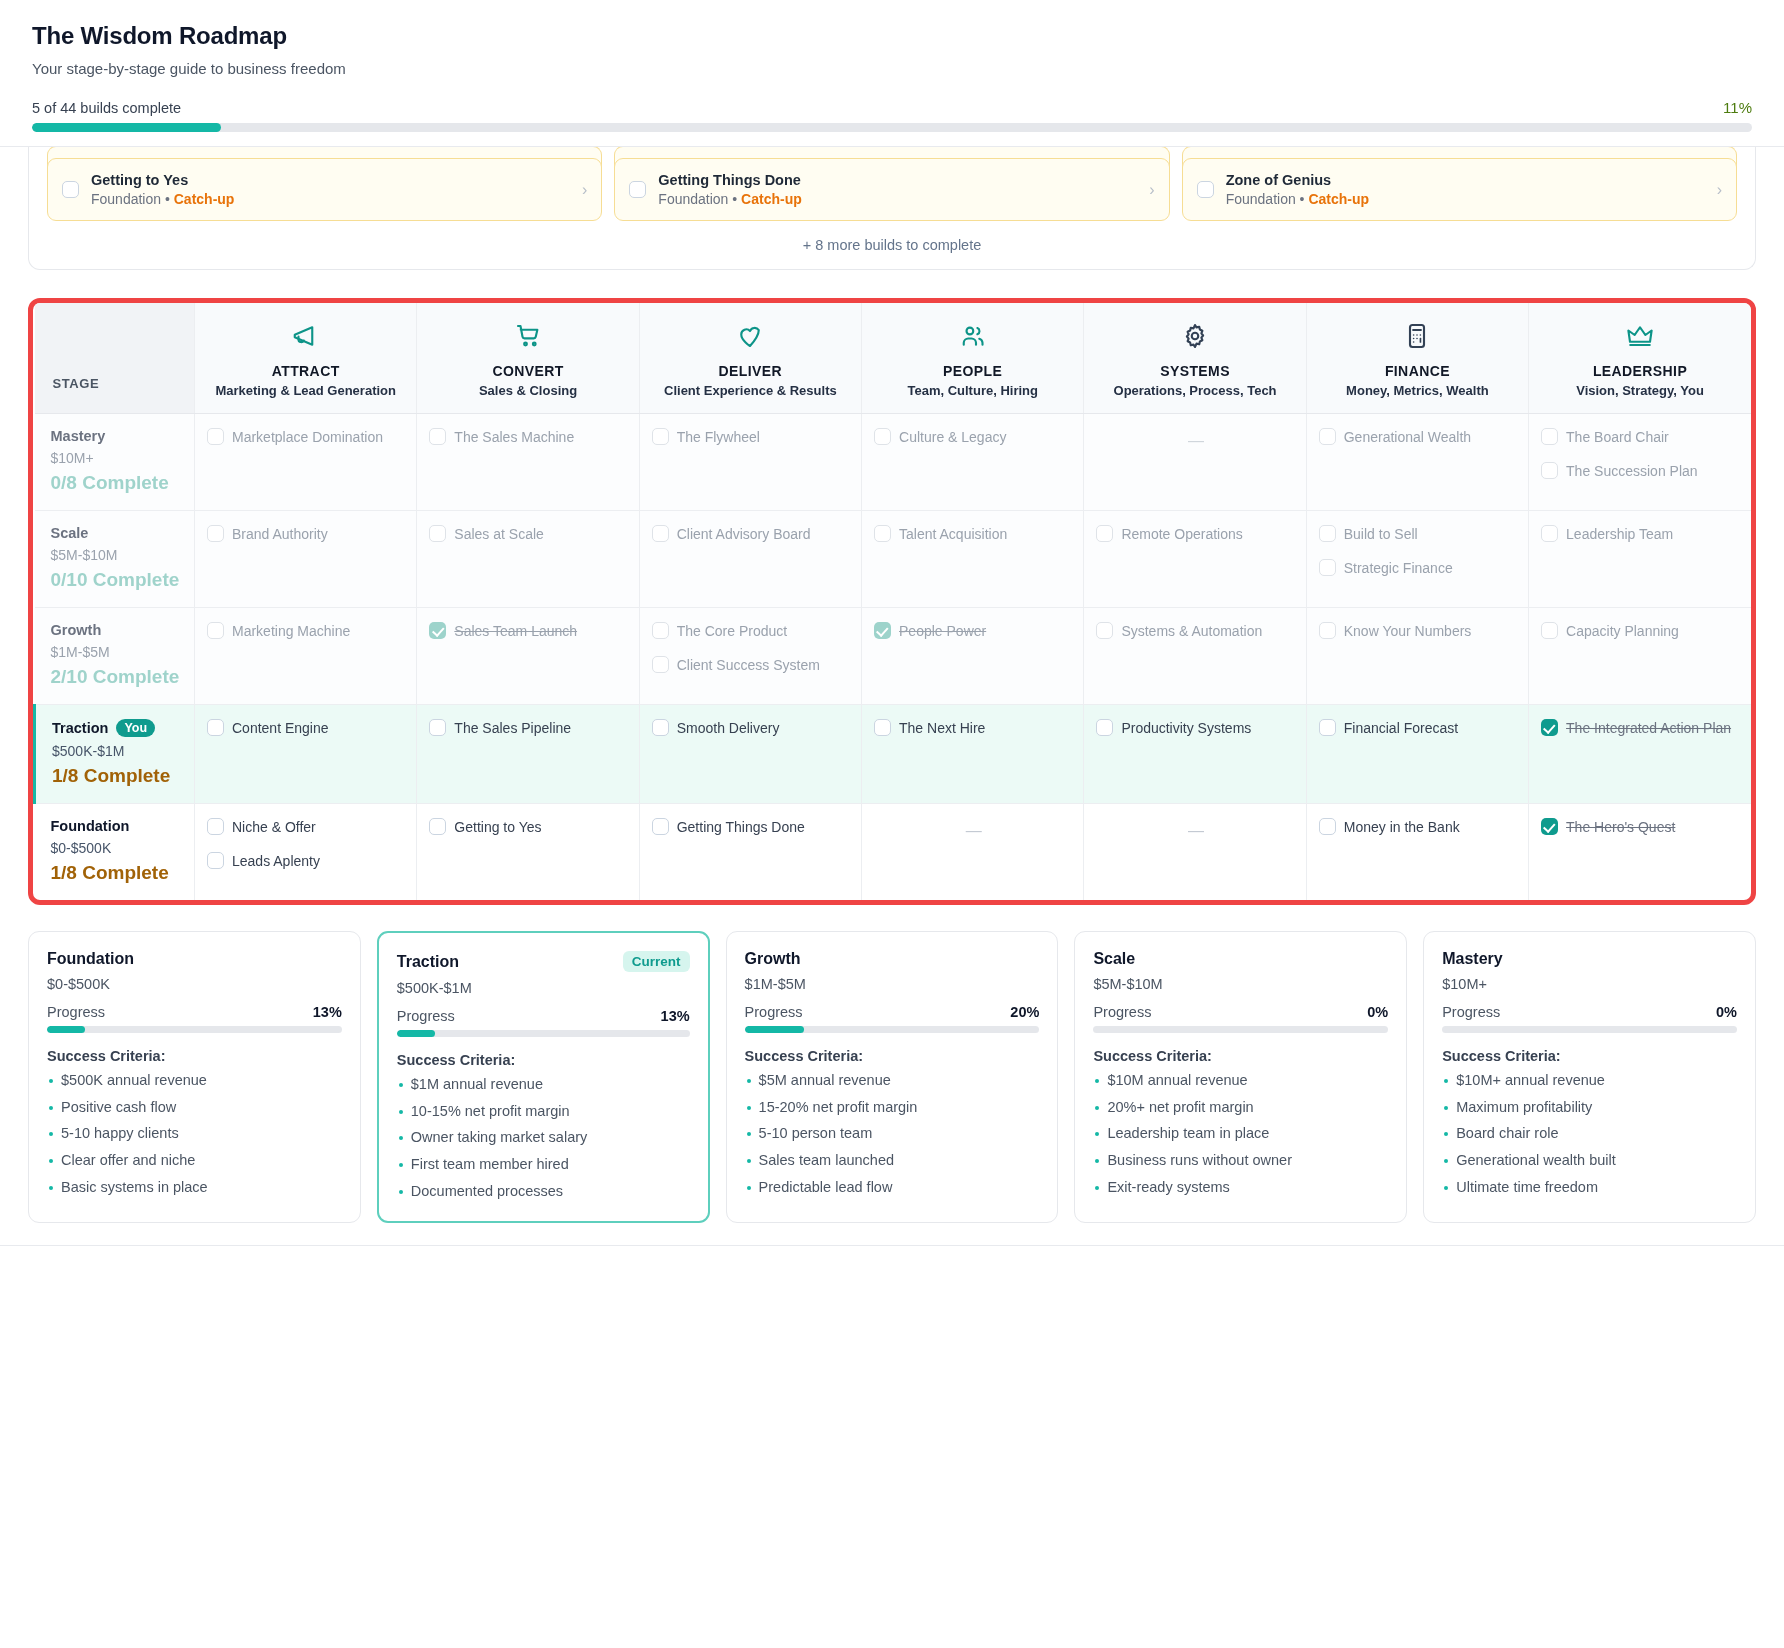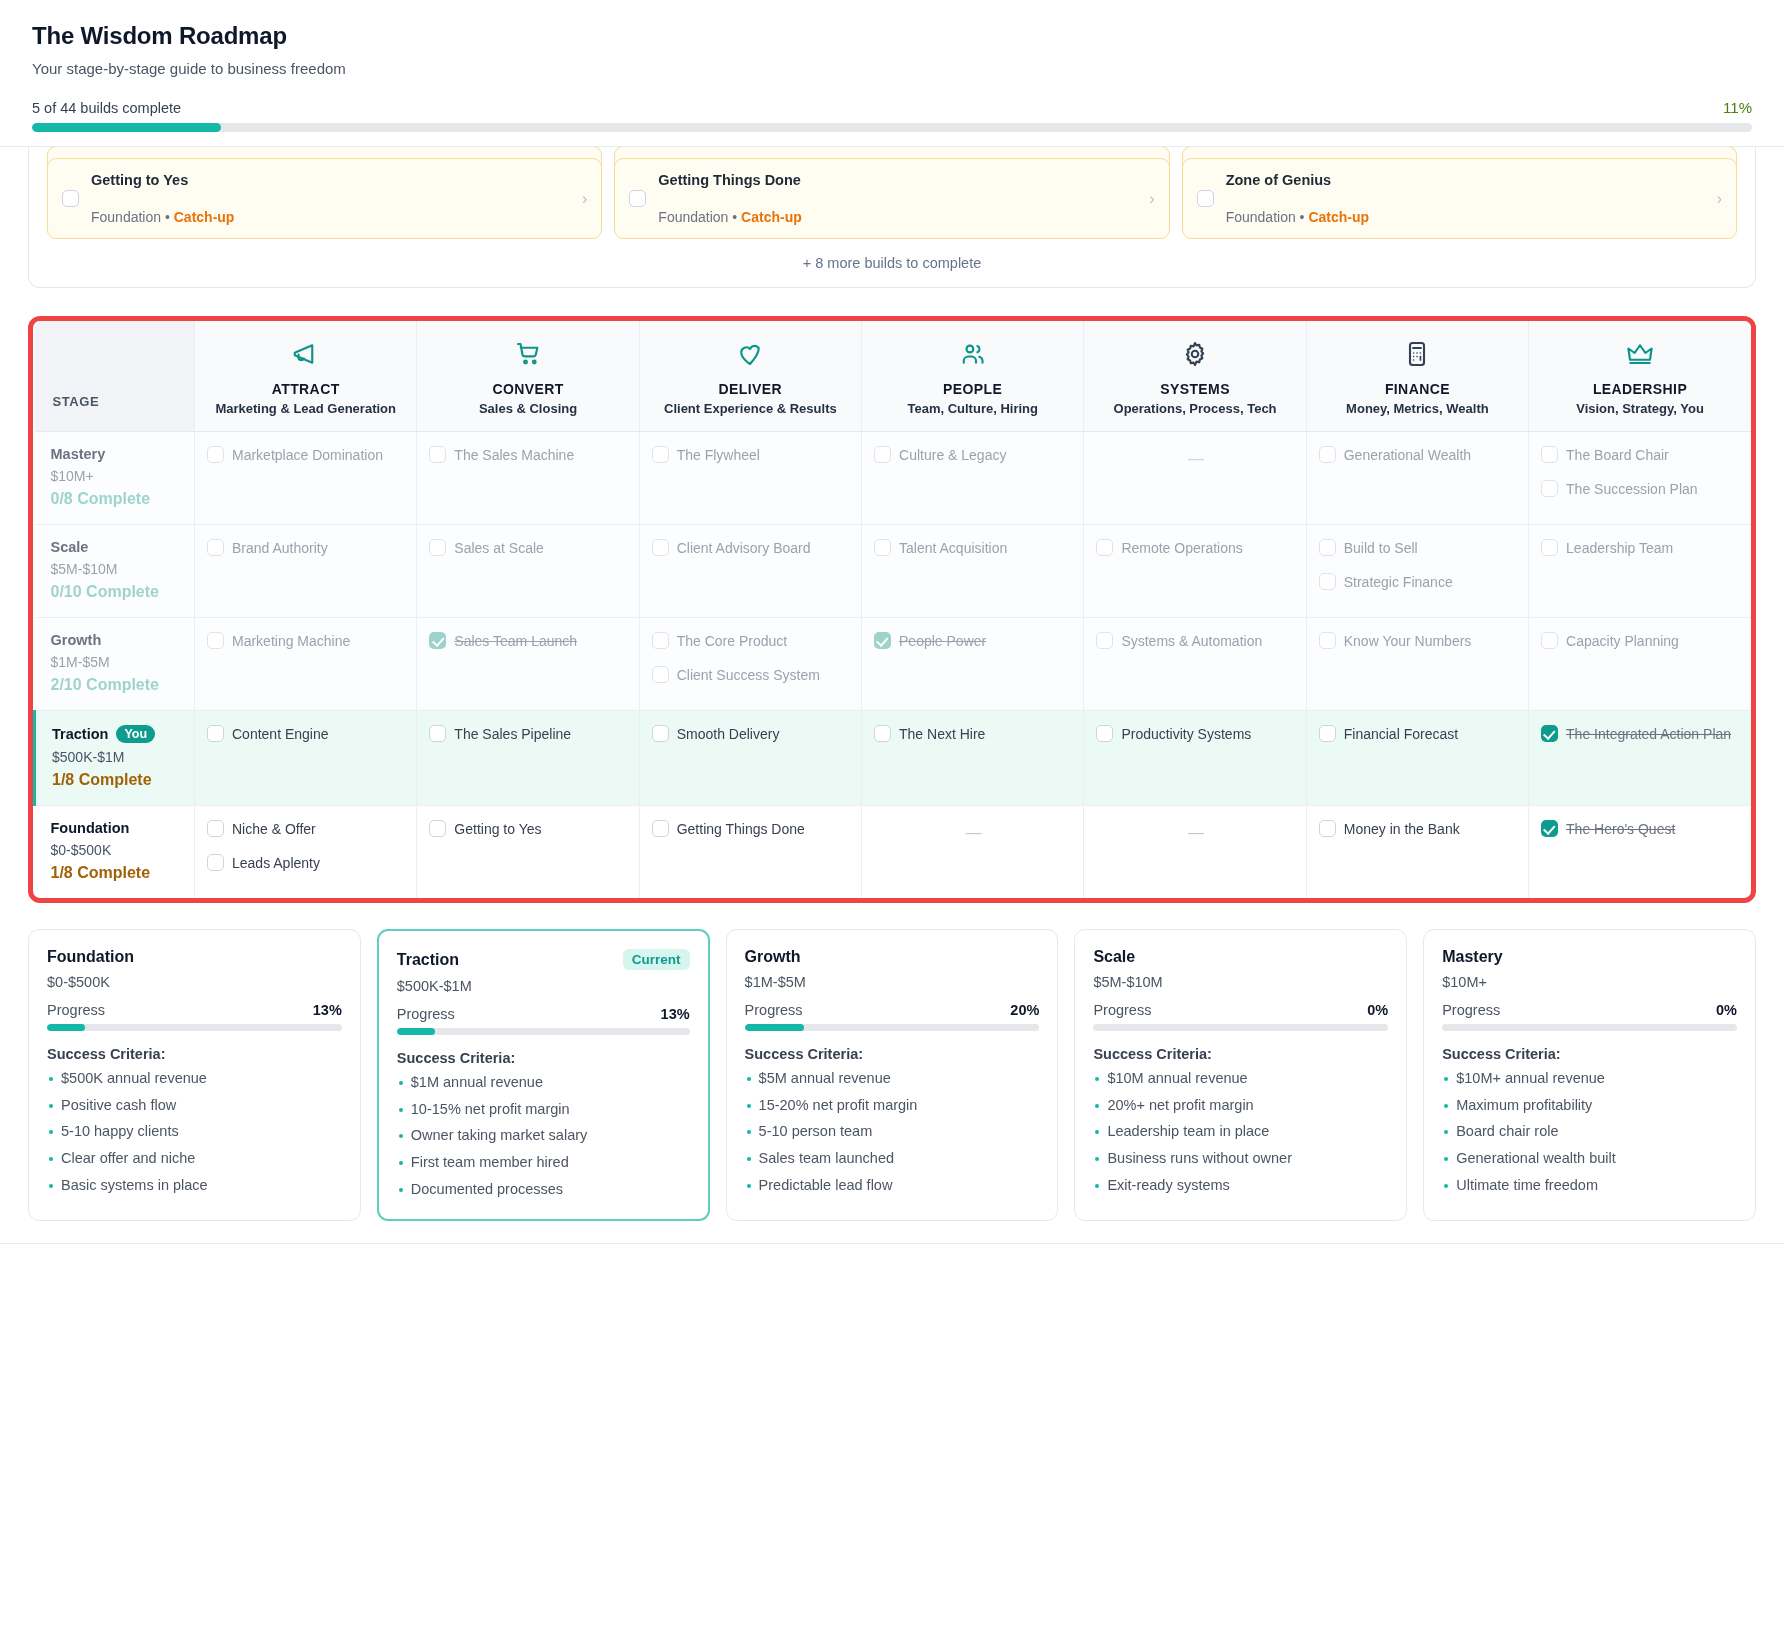--- a/index.html
+++ b/index.html
@@ -49,21 +49,21 @@
   .catchup-grid.clipped { height: 12px; margin-top: -1px; }
   .catchup-grid.clipped .catchup-card {
     height: 40px; border-bottom: none; border-radius: 9px 9px 0 0; padding: 0;
   }
   .cb-box {
     width: 17px; height: 17px; border: 1.6px solid #cbd5e1; border-radius: 5px;
     background: #fff; flex: 0 0 auto;
   }
   .catchup-text { flex: 1 1 auto; min-width: 0; }
   .catchup-name { font-size: 14.5px; font-weight: 700; color: #1f2937; }
-  .catchup-meta { margin-top: 21px; font-size: 14px; color: #6b7280; }
+  .catchup-meta { margin-top: 3px; font-size: 14px; color: #6b7280; }
   .catchup-meta .tag { color: #e8730a; font-weight: 600; }
   .chev { color: #b8bfc9; font-size: 16px; flex: 0 0 auto; }
   .more-builds {
     margin-top: 16px; text-align: center; font-size: 14.5px; color: #64748b;
   }
 
   
   .matrix-wrap {
     margin: 28px 28px 0 28px; border: 5px solid #ef4444;
     border-radius: 12px; background: #fff; overflow: hidden;
@@ -104,21 +104,21 @@
   tbody tr:last-child td { border-bottom: none; }
 
   td.stage-cell { padding: 14px 12px 16px 16px; vertical-align: middle; }
   .stage-name-row { display: flex; align-items: center; gap: 8px; }
   .stage-name { font-size: 14.5px; font-weight: 700; }
   .you-badge {
     display: inline-block; background: #0f9b8e; color: #fff;
     font-size: 12.5px; font-weight: 700; border-radius: 9px; padding: 2px 8px;
   }
   .stage-range { margin-top: 6px; font-size: 14px; }
-  .stage-count { margin-top: 6px; font-size: 16px; font-weight: 600; }
+  .stage-count { margin-top: 6px; font-size: 19px; font-weight: 600; }
 
   
   tr.locked { background: #fcfdfe; }
   tr.locked .stage-name { color: #6b7280; }
   tr.locked .stage-range { color: #9aa2ad; }
   tr.locked .stage-count { color: #9fd3cb; }
   tr.locked .item-label { color: #9aa2ad; }
   tr.locked .cb-box { border-color: #dfe3e8; }
   tr.locked .dash { color: #cfd5dc; }
 

